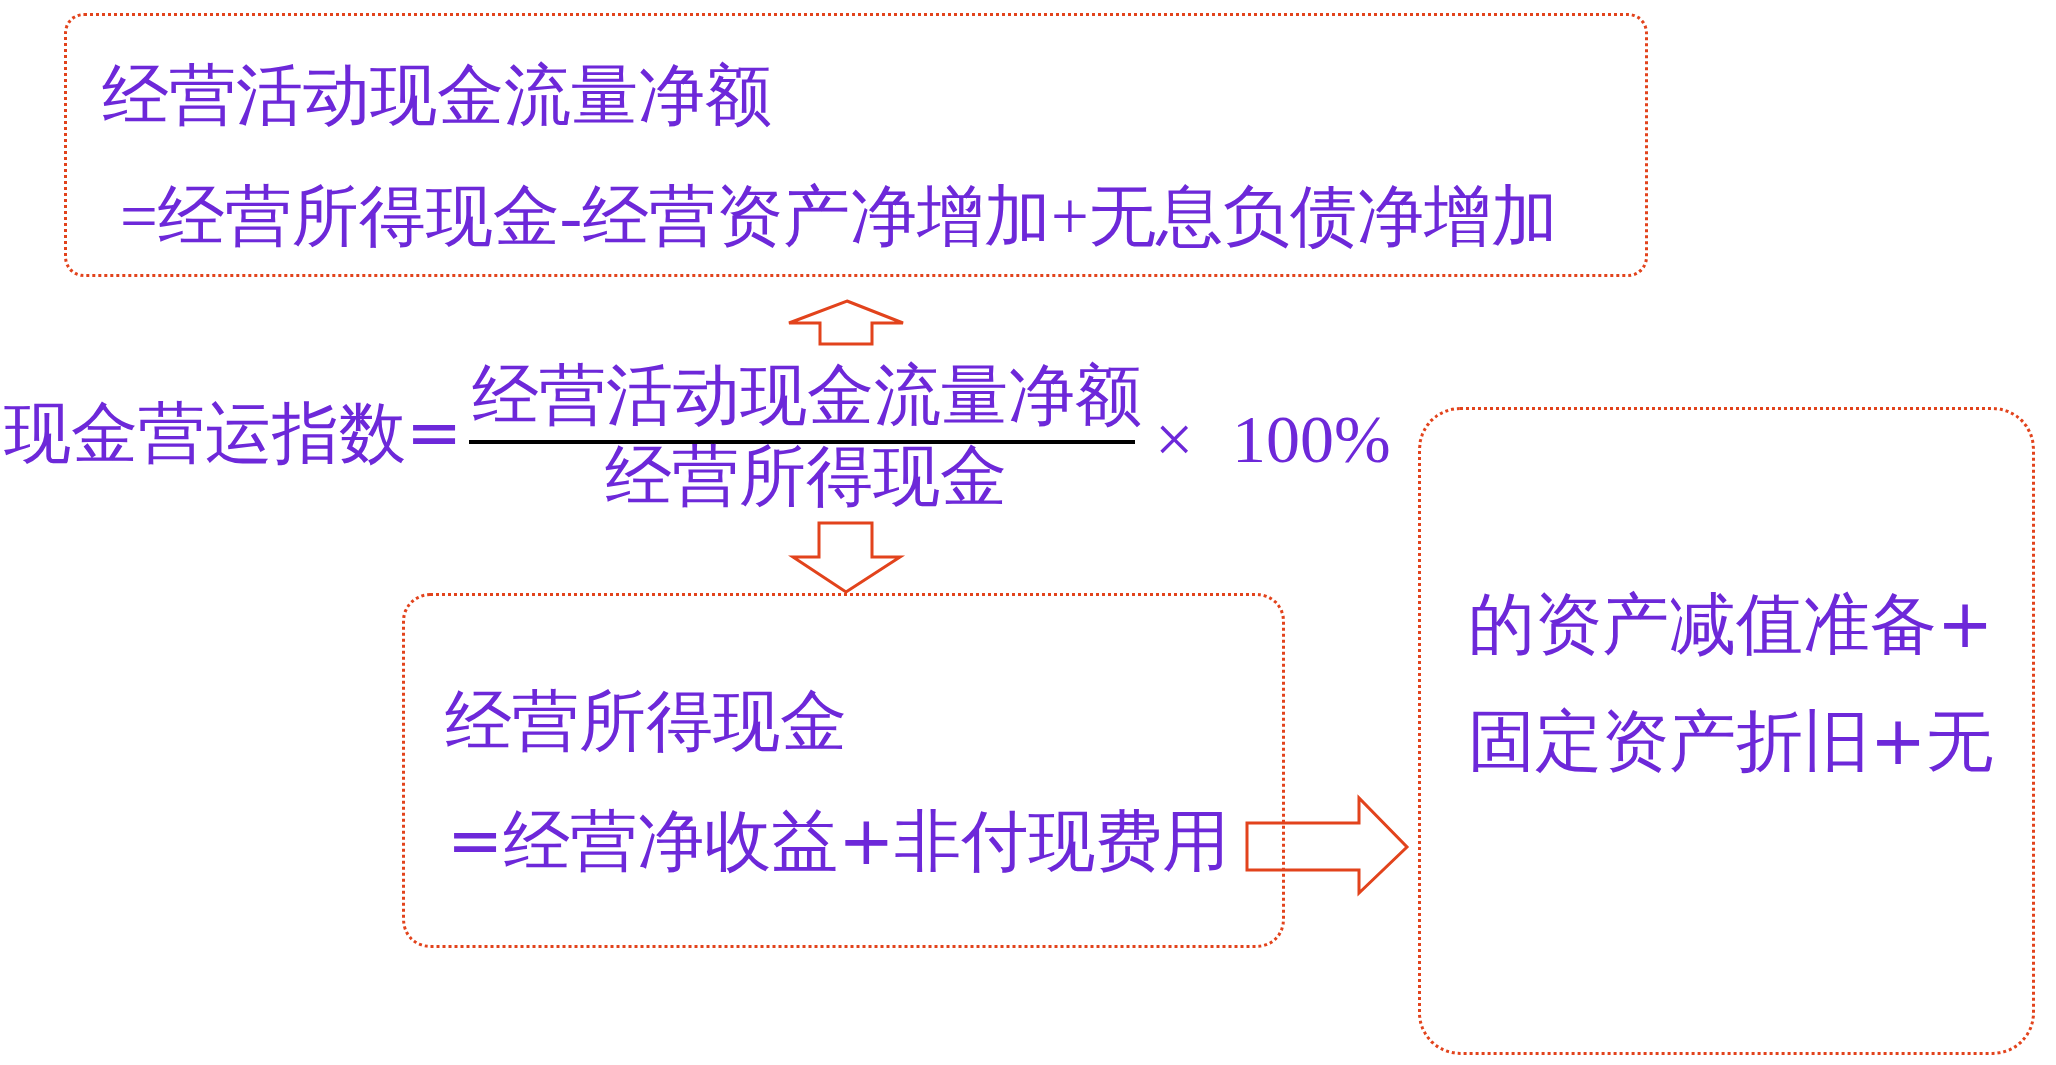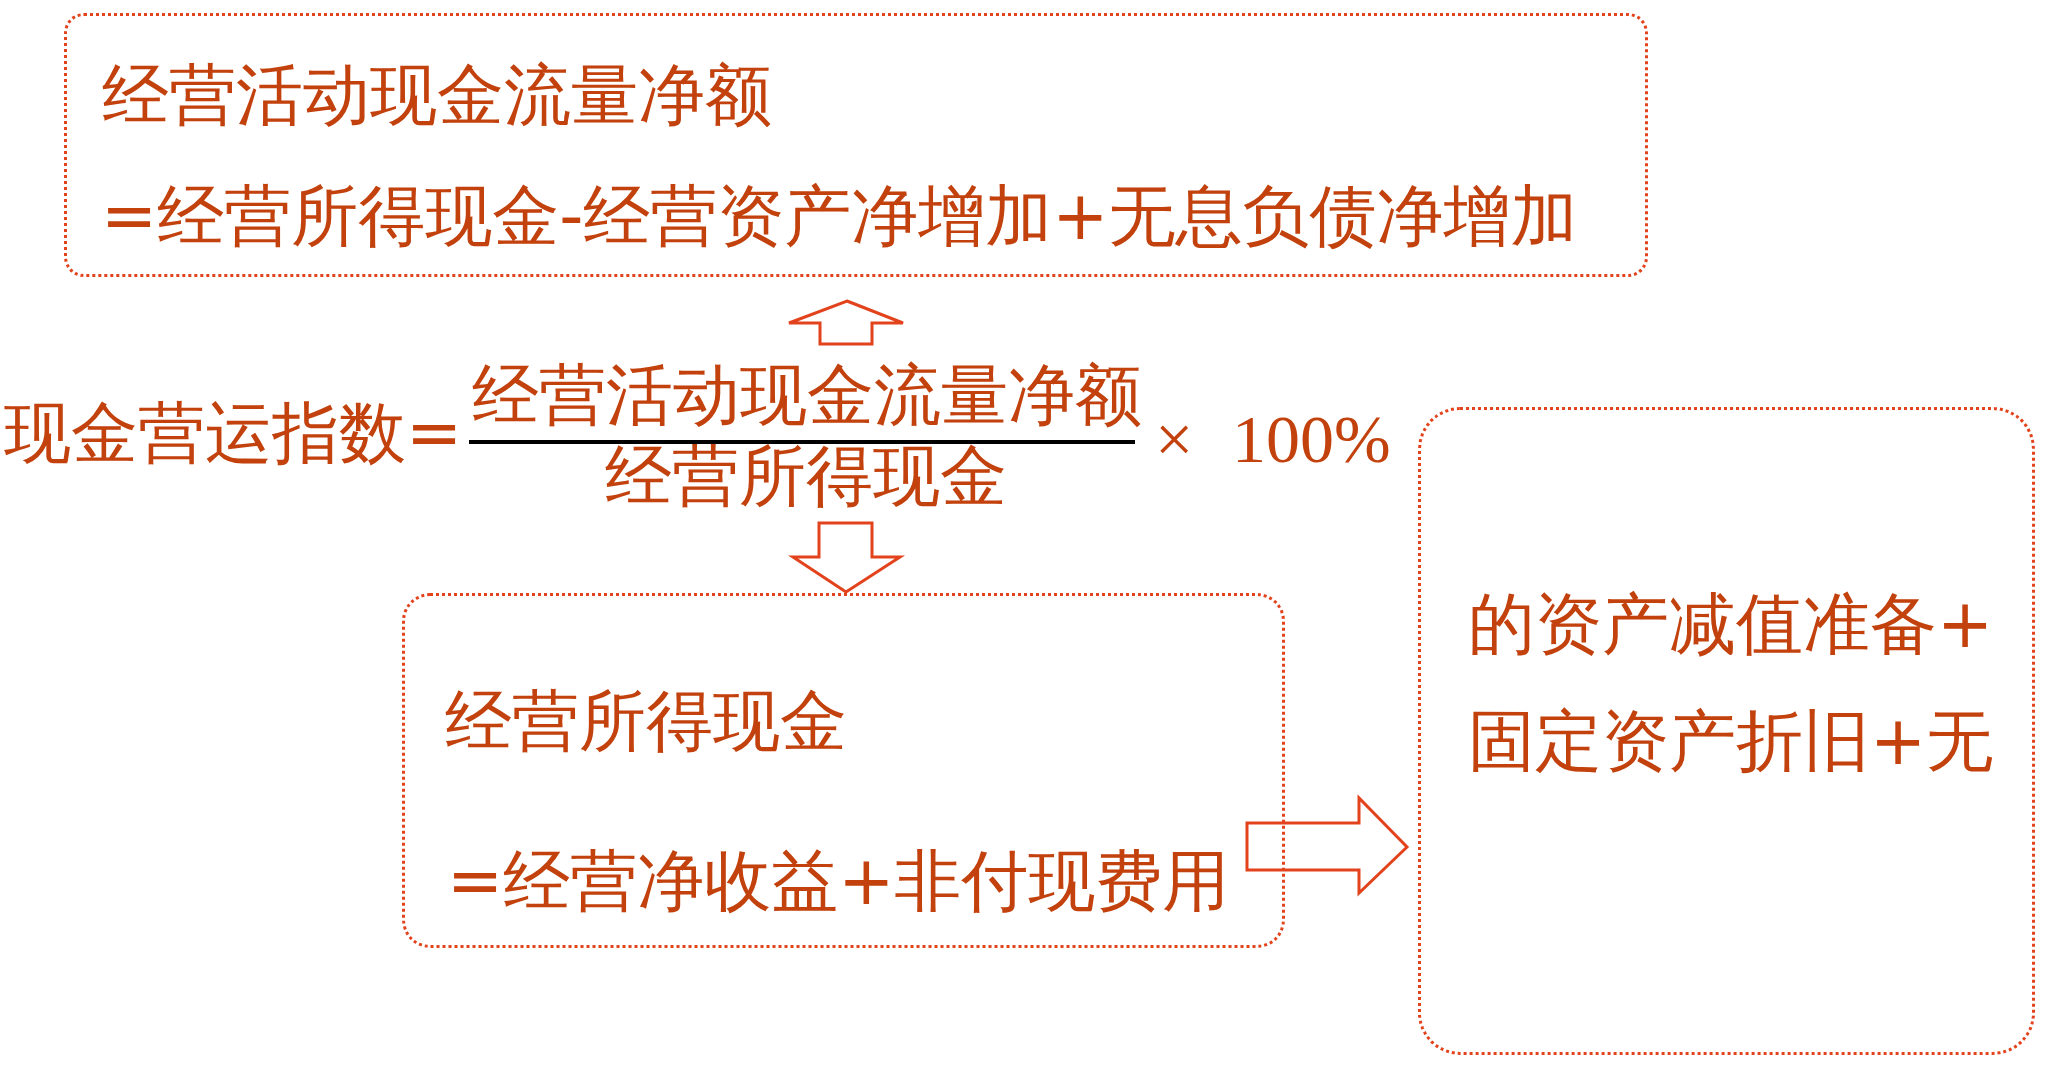--- a/index.html
+++ b/index.html
@@ -21,21 +21,21 @@
       box-sizing: border-box;
       border: 3px dotted #E2431C;
       background: transparent;
     }
     .t {
       position: absolute;
       font-size: 67px;
       line-height: 1;
       white-space: nowrap;
       font-family: "DejaVu Sans", "Liberation Sans", sans-serif;
-      color: #c2410c;
+      color: #6d28d9;
     }
     .serif {
       font-family: "Liberation Serif", "DejaVu Serif", serif;
       font-size: 68px;
       line-height: 1;
     }
     .frac-line {
       position: absolute;
       background: #000000;
     }
@@ -48,32 +48,32 @@
       pointer-events: none;
     }
   </style>
 </head>
 <body>
 
 <div id="canvas">
 
   <div class="box" style="left:64px; top:13px; width:1584px; height:264px; border-radius:20px;"></div>
   <div class="t" style="left:102px; top:62px;">经营活动现金流量净额</div>
-  <div class="t" style="left:101px; top:183px;">=经营所得现金-经营资产净增加+无息负债净增加</div>
+  <div class="t" style="left:120px; top:183px;font-family:Liberation Serif, serif;">=经营所得现金-经营资产净增加+无息负债净增加</div>
 
   <div class="t" style="left:4px; top:400px;text-align:center;">现金营运指数=</div>
   <div class="t" style="left:472px; top:362px;">经营活动现金流量净额</div>
   <div class="frac-line" style="left:469px; top:440px; width:666px; height:4px;"></div>
   <div class="t" style="left:605px; top:443px;">经营所得现金</div>
   <div class="t serif" style="left:1155px; top:405px;">×</div>
   <div class="t serif" style="left:1232px; top:405px;">100%</div>
 
   <div class="box" style="left:402px; top:593px; width:883px; height:355px; border-radius:28px;"></div>
   <div class="t" style="left:445px; top:688px;">经营所得现金</div>
-  <div class="t" style="left:447px; top:808px;margin-top:40px;">=经营净收益+非付现费用</div>
+  <div class="t" style="left:447px; top:808px;">=经营净收益+非付现费用</div>
 
   <div class="box" style="left:1418px; top:407px; width:617px; height:648px; border-radius:42px;"></div>
   <div class="t" style="left:1468px; top:591px;text-align:right;">的资产减值准备+</div>
   <div class="t" style="left:1468px; top:708px;">固定资产折旧+无</div>
 
   <svg id="arrows" viewBox="0 0 2056 1065" xmlns="http://www.w3.org/2000/svg">
     <polygon points="847,301 903,323 872,323 872,344 820,344 820,323 789,323" fill="none" stroke="#E2431C" stroke-width="3" stroke-linejoin="miter"></polygon>
     <polygon points="819,523 872,523 872,557 900,557 846,592 793,557 819,557" fill="none" stroke="#E2431C" stroke-width="3" stroke-linejoin="miter"></polygon>
     <polygon points="1247,823 1359,823 1359,798 1407,847 1359,893 1359,870 1247,870" fill="none" stroke="#E2431C" stroke-width="3" stroke-linejoin="miter"></polygon>
   </svg>

